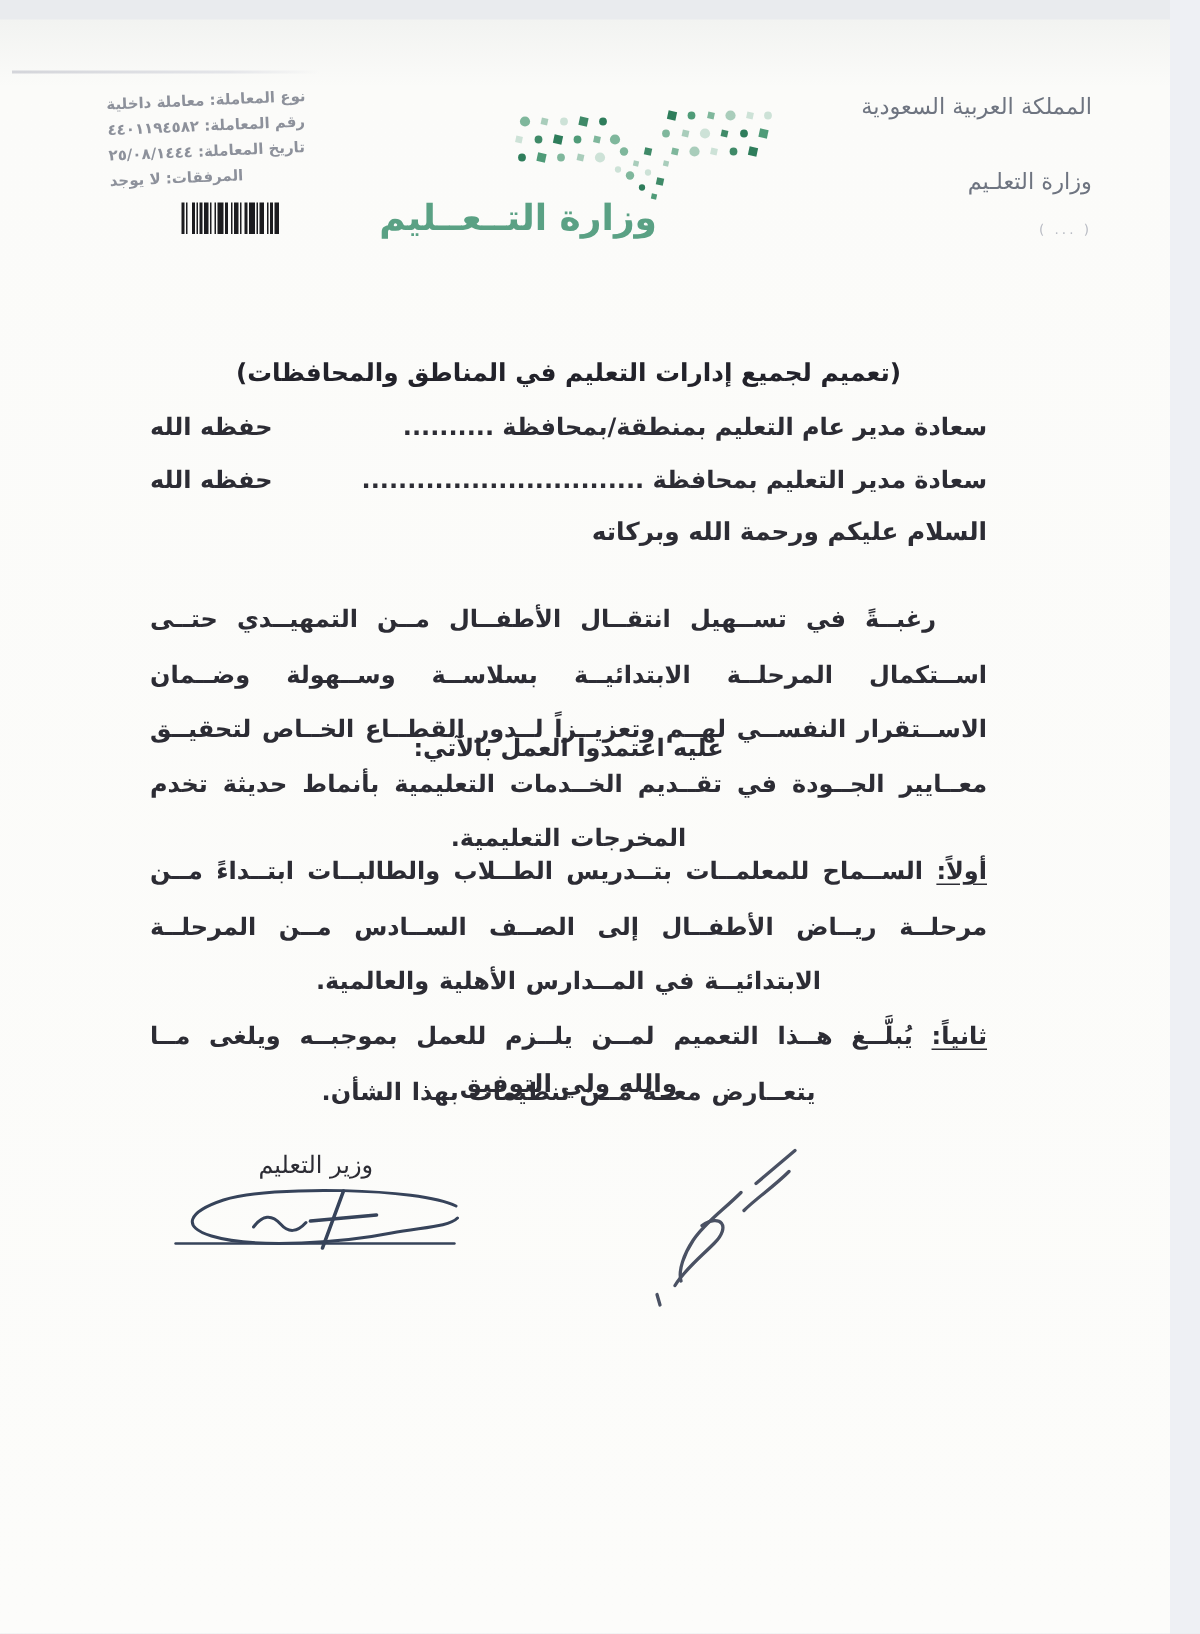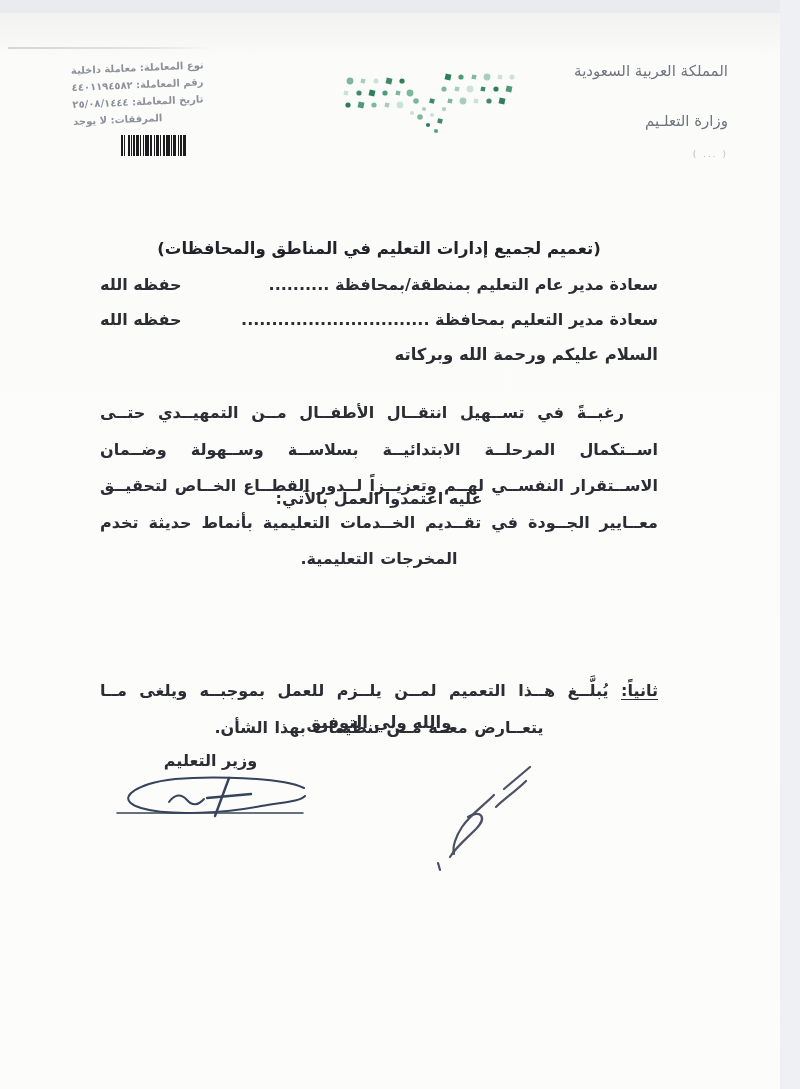--- a/index.html
+++ b/index.html
@@ -76,21 +76,21 @@
   .directive{top:476px;text-align:center;font-size:16px;font-weight:bold;}
   .item1{top:534px;}
   .item2{top:644px;}
   .ulab{text-decoration:underline;text-underline-offset:3px;}
   .closing{top:700px;text-align:center;font-size:16.5px;font-weight:bold;}
   
   .sig-block{
     position:absolute;left:108px;top:738px;width:205px;text-align:center;
     direction:rtl;color:#2c2c34;
   }
-  .sig-title{font-size:16px;font-weight:bold;}
+  .sig-title{font-size:16px;font-weight:normal;margin-top:16px;}
   .sig-svg{display:block;margin:2px auto 0 auto;}
   .sig-name{font-size:15.5px;font-weight:bold;margin-top:4px;white-space:nowrap;}
   .hand-mark{position:absolute;left:408px;top:742px;}
 </style>
 </head>
 <body>
 
 <div class="scan">
   <div class="page">
 
@@ -183,20 +183,21 @@
         <rect x="86.215" y="50.215" width="3.57" height="3.57" fill="#a9cdbb" transform="rotate(12 88 52)"></rect>
         <circle cx="96" cy="58" r="2.1" fill="#cde2d7"></circle>
         <rect x="101.62" y="61.62" width="4.76" height="4.76" fill="#3f8a68" transform="rotate(12 104 64)"></rect>
         <circle cx="92" cy="68" r="2.1" fill="#2e7d5b"></circle>
         <rect x="98.215" y="72.215" width="3.57" height="3.57" fill="#4f9b78" transform="rotate(12 100 74)"></rect>
         <circle cx="84" cy="60" r="2.8" fill="#7fb79c"></circle>
         <rect x="106.215" y="50.215" width="3.57" height="3.57" fill="#a9cdbb" transform="rotate(12 108 52)"></rect>
         <circle cx="76" cy="56" r="2.1" fill="#cde2d7"></circle>
         <rect x="93.62" y="41.62" width="4.76" height="4.76" fill="#3f8a68" transform="rotate(12 96 44)"></rect>
       </svg>
+    <div class="logo-wordmark">وزارة التــعــليم</div>
 
     <div class="hdr-right">
       <div class="l1">المملكة العربية السعودية</div>
       <div class="l2">وزارة التعلـيم</div>
       <div class="l3">( ... )</div>
     </div>
 
     <div class="col title">(تعميم لجميع إدارات التعليم في المناطق والمحافظات)</div>
 
     <div class="col recip r1">
@@ -207,20 +208,21 @@
       <span class="who">سعادة مدير التعليم بمحافظة ...............................</span>
       <span class="bless">حفظه الله</span>
     </div>
 
     <div class="col salam">السلام عليكم ورحمة الله وبركاته</div>
 
     <p class="col para p1"><span class="indent"></span><span>رغبــةً في تســهيل انتقــال الأطفــال مــن التمهيــدي حتــى اســتكمال المرحلــة الابتدائيــة بسلاســة وســهولة وضــمان الاســتقرار النفســي لهــم وتعزيــزاً لــدور القطــاع الخــاص لتحقيــق معــايير الجــودة في تقــديم الخــدمات التعليمية بأنماط حديثة تخدم المخرجات التعليمية.</span></p>
 
     <div class="col directive">عليه اعتمدوا العمل بالآتي:</div>
 
+    <p class="col para item1"><span class="ulab">أولاً:</span><span> الســماح للمعلمــات بتــدريس الطــلاب والطالبــات ابتــداءً مــن مرحلــة ريــاض الأطفــال إلى الصــف الســادس مــن المرحلــة الابتدائيــة في المــدارس الأهلية والعالمية.</span></p>
 
     <p class="col para item2"><span class="ulab">ثانياً:</span><span> يُبلَّــغ هــذا التعميم لمــن يلــزم للعمل بموجبــه ويلغى مــا يتعــارض معــه مــن تنظيمات بهذا الشأن.</span></p>
 
     <div class="col closing">والله ولي التوفيق</div>
 
     <div class="sig-block">
       <div class="sig-title">وزير التعليم</div>
       <svg class="sig-svg" width="200" height="52" viewBox="0 0 200 52">
         <g fill="none" stroke="#36435a" stroke-width="2" stroke-linecap="round">
           <path d="M193,16 C168,4 70,2 38,12 C14,20 10,30 30,36 C60,45 120,40 150,34 C172,30 188,30 194,24"></path>

